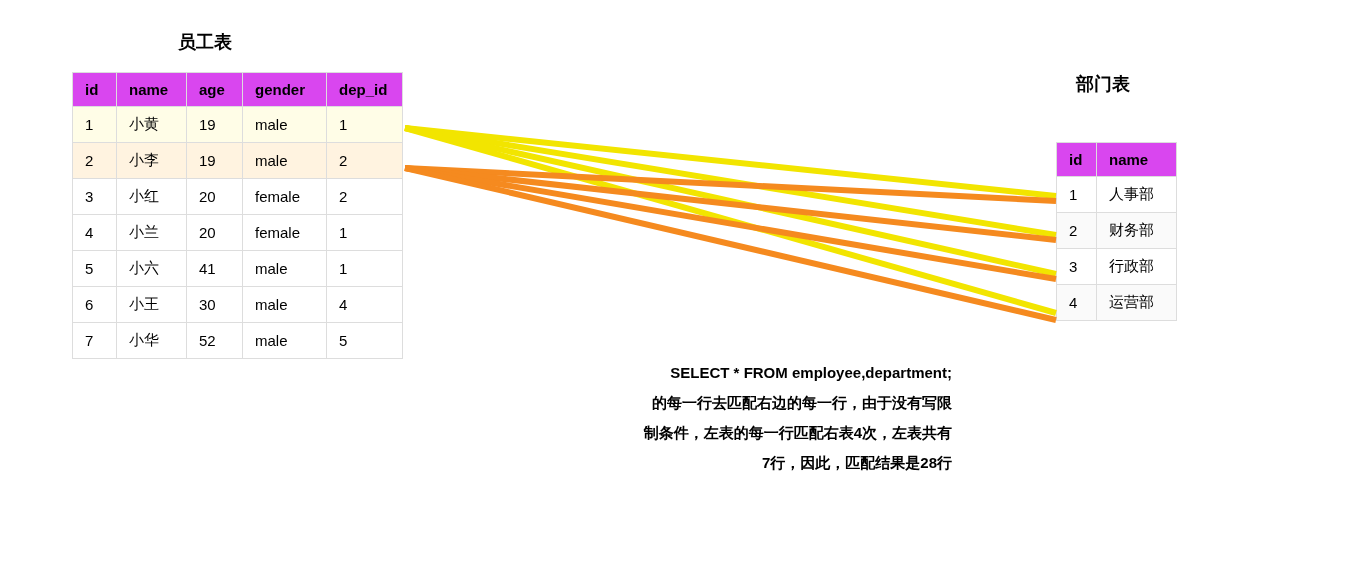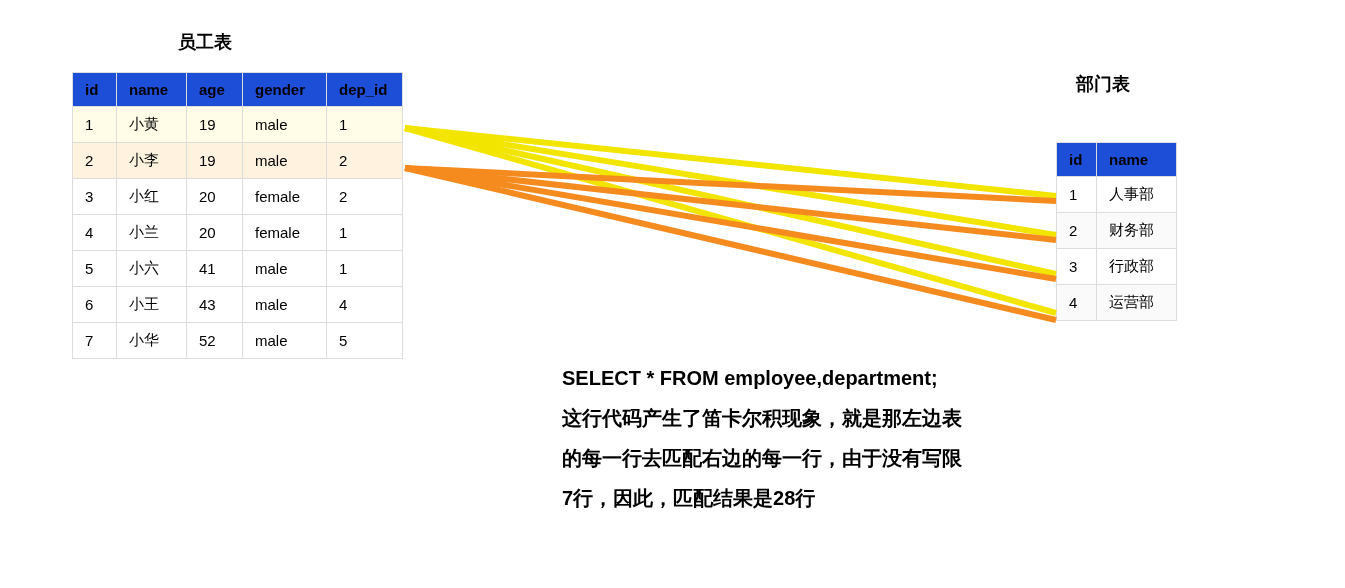--- a/index.html
+++ b/index.html
@@ -25,21 +25,21 @@
       font-size: 15px;
       background: #fff;
     }
     th, td {
       border: 1px solid #ddd;
       padding: 8px 12px;
       text-align: left;
     }
     th {
       font-weight: bold;
-      background: #1d4ed8;
+      background: #d946ef;
     }
     tr.highlight-yellow td { background: #fffde7; }
     tr.highlight-orange td { background: #fff3e0; }
     tr.highlight-light td { background: #fafafa; }
 
     .employee-table { left: 72px; top: 72px; }
     .department-table { left: 1056px; top: 142px; }
 
     .employee-table th:nth-child(1), .employee-table td:nth-child(1) { width: 44px; }
     .employee-table th:nth-child(2), .employee-table td:nth-child(2) { width: 70px; }
@@ -52,26 +52,27 @@
 
     svg.lines {
       position: absolute;
       left: 0; top: 0;
       width: 1345px; height: 588px;
       pointer-events: none;
     }
 
     .explain {
       position: absolute;
-      left: 562px;
+      left: 532px;
       top: 358px;
       width: 420px;
       font-weight: bold;
-      font-size: 20px;
+      font-size: 15px;
       line-height: 2.0;
+      text-align: right;
     }
   </style>
 </head>
 <body>
 
 <div class="title emp-title">员工表</div>
 <div class="title dep-title">部门表</div>
 
 <table class="employee-table">
   <thead>
@@ -115,21 +116,21 @@
     <tr>
       <td>5</td>
       <td>小六</td>
       <td>41</td>
       <td>male</td>
       <td>1</td>
     </tr>
     <tr>
       <td>6</td>
       <td>小王</td>
-      <td>43</td>
+      <td>30</td>
       <td>male</td>
       <td>4</td>
     </tr>
     <tr>
       <td>7</td>
       <td>小华</td>
       <td>52</td>
       <td>male</td>
       <td>5</td>
     </tr>
@@ -171,16 +172,16 @@
   <line x1="405" y1="128" x2="1056" y2="313" stroke="#f2e500" stroke-width="6"></line>
 
   <line x1="405" y1="168" x2="1056" y2="201" stroke="#f58a1f" stroke-width="6"></line>
   <line x1="405" y1="168" x2="1056" y2="240" stroke="#f58a1f" stroke-width="6"></line>
   <line x1="405" y1="168" x2="1056" y2="279" stroke="#f58a1f" stroke-width="6"></line>
   <line x1="405" y1="168" x2="1056" y2="320" stroke="#f58a1f" stroke-width="6"></line>
 </svg>
 
 <div class="explain">
   <div>SELECT * FROM employee,department;</div>
-  <div>这行代码产生了笛卡尔积现象，就是那左边表</div>
   <div>的每一行去匹配右边的每一行，由于没有写限</div>
+  <div>制条件，左表的每一行匹配右表4次，左表共有</div>
   <div>7行，因此，匹配结果是28行</div>
 </div>
 
 </body></html>

